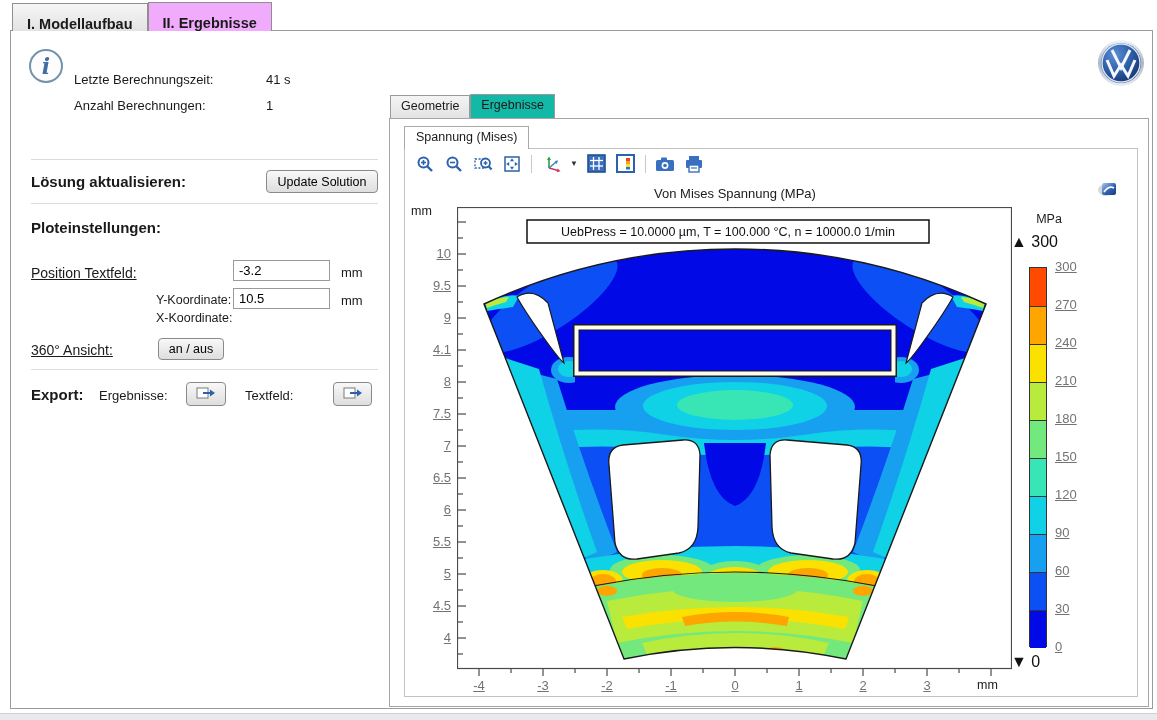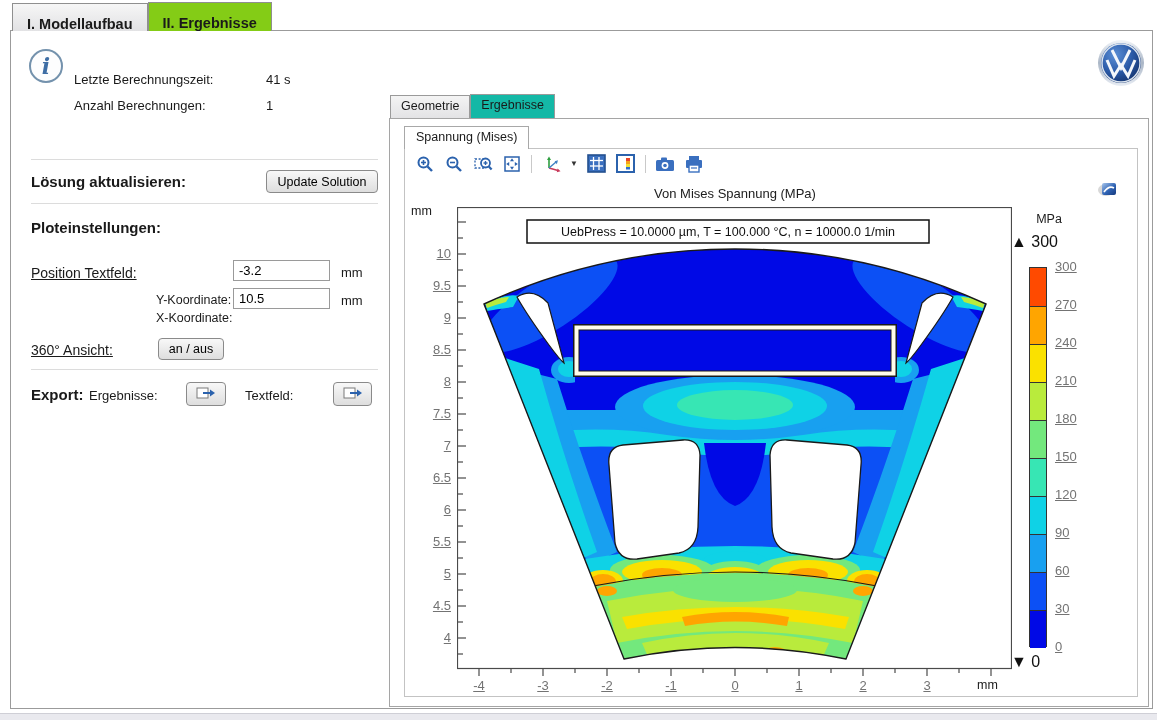--- a/index.html
+++ b/index.html
@@ -5,21 +5,21 @@
   * { margin:0; padding:0; box-sizing:border-box; }
   html,body { background:#ffffff; }
   body { font-family:"Liberation Sans", sans-serif; color:#1a1a1a; }
   #app { position:relative; width:1157px; height:720px; background:#fff; overflow:hidden; }
 
   
   .main-tabs { position:absolute; left:12px; top:3px; display:flex; z-index:5; }
   .main-tab { height:28px; padding:12px 14px 0 14px; font-size:14.5px; font-weight:bold;
               border:1px solid #8f8f8f; border-bottom:none; background:linear-gradient(#f6f6f6,#e2e2e4);
               cursor:pointer; }
-  .main-tab.active { background:#84cc16; position:relative; z-index:6; height:29px; margin-top:-1px; }
+  .main-tab.active { background:#f0abfc; position:relative; z-index:6; height:29px; margin-top:-1px; }
 
   .window { position:absolute; left:10px; top:30px; width:1143px; height:679px;
             border:1px solid #9b9b9b; background:#ffffff; }
   .bottom-strip { position:absolute; left:0; top:713px; width:1157px; height:7px;
                   background:#e9e9ee; border-top:1px solid #cfcfd6; }
 
   
   .lbl { position:absolute; font-size:13px; white-space:nowrap; }
   .heading { font-size:15px; font-weight:bold; }
   .underlined { font-size:14px; text-decoration:underline; }
@@ -101,21 +101,21 @@
     <div class="lbl" style="left:145px; top:262px; font-size:12.5px;">Y-Koordinate:</div>
     <input class="txt-input" style="left: 222px; top: 257px;" value="10.5">
     <div class="lbl" style="left:330px; top:262px;">mm</div>
 
     <div class="lbl underlined" style="left:20px; top:311px;">360° Ansicht:</div>
     <button class="btn" style="left:147px; top:307px; width:66px; height:22px;">an / aus</button>
 
     <div class="divider" style="top:338px;"></div>
 
     <div class="lbl heading" style="left:20px; top:355px;">Export:</div>
-    <div class="lbl" style="left:78px; top:357px;text-align:right;">Ergebnisse:</div>
+    <div class="lbl" style="left:88px; top:357px;text-align:right;">Ergebnisse:</div>
     <button class="btn icon-btn" style="left:175px; top:351px; width:40px; height:24px;">
       <span>
         <svg width="20" height="14" viewBox="0 0 20 14">
             <rect x="1" y="2" width="11" height="10" fill="#fff" stroke="#7a7a7a"></rect>
             <line x1="7" y1="7" x2="16" y2="7" stroke="#2b62ad" stroke-width="2"></line>
             <polygon points="14,3.5 19,7 14,10.5" fill="#2b62ad"></polygon>
           </svg>
       </span>
     </button>
     <div class="lbl" style="left:234px; top:357px;">Textfeld:</div>
@@ -414,21 +414,21 @@
             <div class="tick-label" style="left: 123px; top: 500px; width: 30px; text-align: center;">-3</div>
             <div class="tick-label" style="left: 187px; top: 500px; width: 30px; text-align: center;">-2</div>
             <div class="tick-label" style="left: 251px; top: 500px; width: 30px; text-align: center;">-1</div>
             <div class="tick-label" style="left: 315px; top: 500px; width: 30px; text-align: center;">0</div>
             <div class="tick-label" style="left: 379px; top: 500px; width: 30px; text-align: center;">1</div>
             <div class="tick-label" style="left: 443px; top: 500px; width: 30px; text-align: center;">2</div>
             <div class="tick-label" style="left: 507px; top: 500px; width: 30px; text-align: center;">3</div>
             <div class="tick-label" style="left: 8px; top: 68px; width: 38px; text-align: right;">10</div>
             <div class="tick-label" style="left: 8px; top: 100px; width: 38px; text-align: right;">9.5</div>
             <div class="tick-label" style="left: 8px; top: 132px; width: 38px; text-align: right;">9</div>
-            <div class="tick-label" style="left: 8px; top: 164px; width: 38px; text-align: right;">8.5</div>
+            <div class="tick-label" style="left: 8px; top: 164px; width: 38px; text-align: right;">4.1</div>
             <div class="tick-label" style="left: 8px; top: 196px; width: 38px; text-align: right;">8</div>
             <div class="tick-label" style="left: 8px; top: 228px; width: 38px; text-align: right;">7.5</div>
             <div class="tick-label" style="left: 8px; top: 260px; width: 38px; text-align: right;">7</div>
             <div class="tick-label" style="left: 8px; top: 292px; width: 38px; text-align: right;">6.5</div>
             <div class="tick-label" style="left: 8px; top: 324px; width: 38px; text-align: right;">6</div>
             <div class="tick-label" style="left: 8px; top: 356px; width: 38px; text-align: right;">5.5</div>
             <div class="tick-label" style="left: 8px; top: 388px; width: 38px; text-align: right;">5</div>
             <div class="tick-label" style="left: 8px; top: 420px; width: 38px; text-align: right;">4.5</div>
             <div class="tick-label" style="left: 8px; top: 452px; width: 38px; text-align: right;">4</div>
             <div class="tick-label" style="left: 650px; top: 461px; width: 40px;">0</div>

